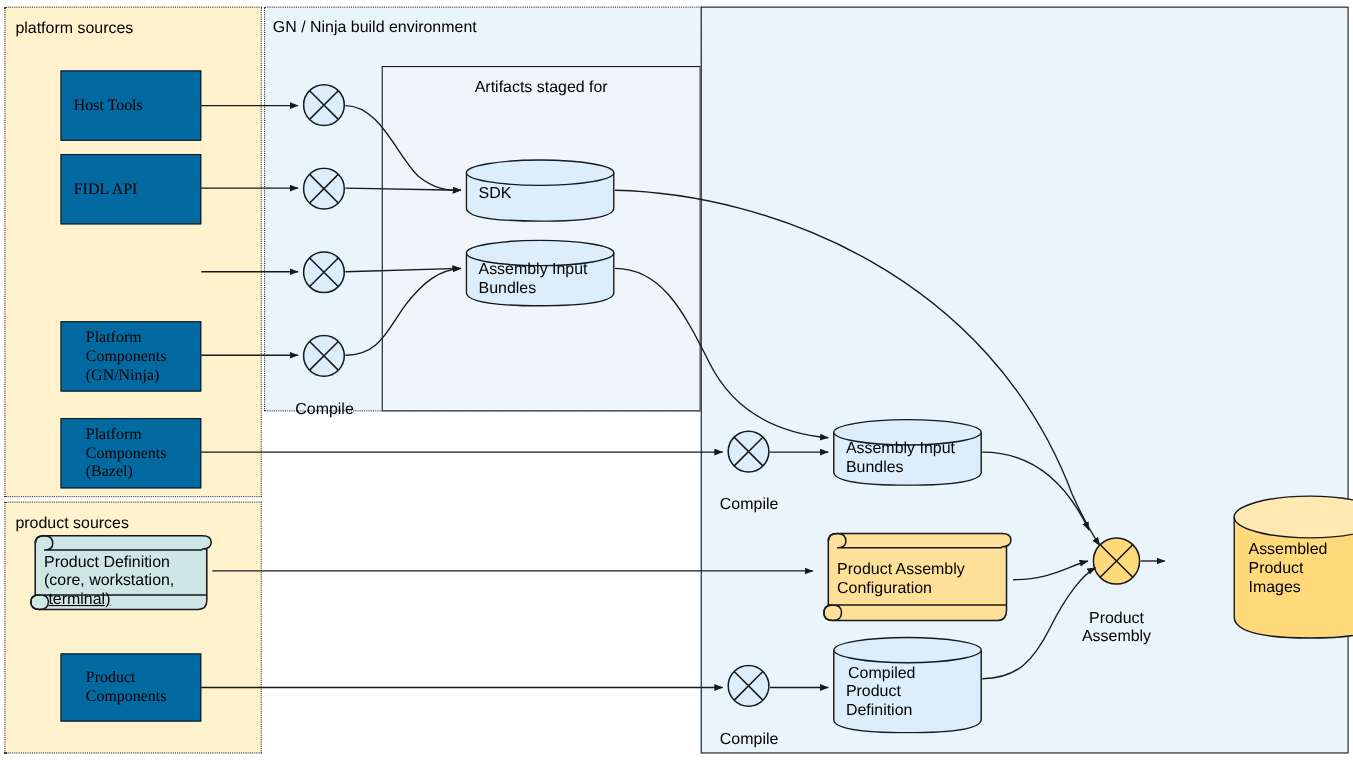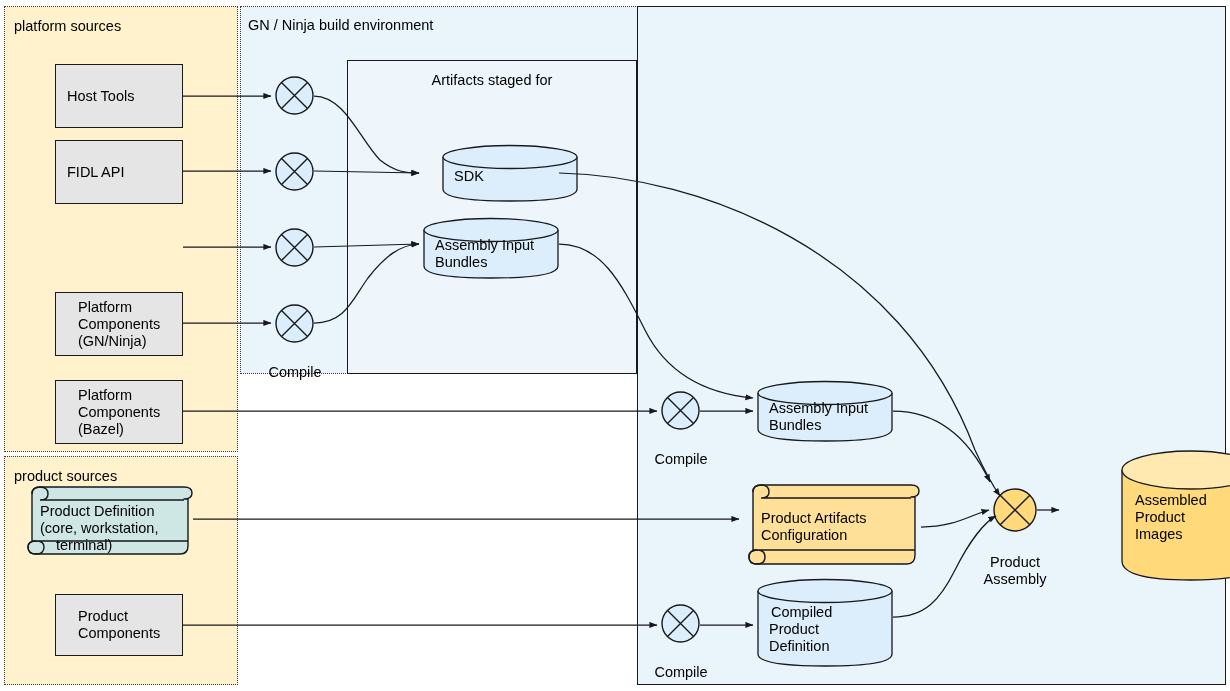--- a/index.html
+++ b/index.html
@@ -8,21 +8,21 @@
   #wires{position:absolute;left:0;top:0;width:1230px;height:691px;pointer-events:none;}
   .lbl{position:absolute;white-space:pre;color:#000;font-size:14.5px;line-height:17px;}
   .region-title{font-size:14.5px;color:#000;}
   .zone{position:absolute;box-sizing:border-box;}
   .zone-yellow{background:#fff2cc;border:1px dotted #3a3a3a;}
   .zone-blue-dotted{background:#eaf4fb;border:1px dotted #3a3a3a;}
   .zone-blue-solid{background:#eaf4fb;border:1px solid #16191d;}
   .zone-inner{background:#eef6fc;border:1px solid #16191d;}
   .nodebox{position:absolute;box-sizing:border-box;border:1px solid #16191d;display:flex;align-items:center;}
   .nodebox span{padding-left:11px;font-size:14.5px;line-height:17px;color:#000;}
-  .orange{background:#e5e5e5;}
+  .orange{background:#0369a1;font-family:Liberation Serif, serif;}
   .cyl{position:absolute;}
   .circ{position:absolute;}
   .caption{position:absolute;font-size:14.5px;line-height:17px;color:#000;text-align:center;margin-top:20px;}
   .doc-lbl{position:absolute;font-size:14.5px;line-height:17px;color:#000;}
   .center-t{position:absolute;text-align:center;font-size:14.5px;line-height:20px;color:#000;}
 </style>
 </head>
 <body>
 
 <div id="stage">
@@ -67,31 +67,31 @@
   </div>
 
   <div style="position:absolute;left:22px;top:484px;width:172px;height:74px;text-align:right;">
     <svg width="172" height="74" viewBox="0 0 172 74">
       <path d="M10,10 Q10,3 18,3 L162,3 Q170,3 170,9 Q170,15 162,15 L166,15 L166,62 Q166,70 158,70 L14,70 Q6,70 6,63 Q6,57 14,57 L10,57 Z" fill="#cfe7e4" stroke="#16191d" stroke-width="1.4" stroke-linejoin="round"></path>
       <path d="M10,10 Q10,3 18,3 Q26,3 26,10 Q26,16 18,16 L162,16" fill="none" stroke="#16191d" stroke-width="1.4"></path>
       <path d="M166,57 L14,57 Q6,57 6,63 Q6,70 14,70 Q22,70 22,63 Q22,57 14,57" fill="none" stroke="#16191d" stroke-width="1.4"></path>
     </svg>
     <div class="doc-lbl" style="left:18px;top:19px;">Product Definition</div>
     <div class="doc-lbl" style="left:18px;top:36px;">(core, workstation,</div>
-    <div class="doc-lbl" style="left:34px;top:53px;">terminal)</div>
+    <div class="doc-lbl" style="left:22px;top:53px;text-decoration:underline;">terminal)</div>
   </div>
 
   <div class="nodebox orange" style="left:55px;top:594px;width:128px;height:62px;">
     <span style="display:block;">
       <span style="display:block;">Product</span>
       <span style="display:block;">Components</span>
     </span>
   </div>
 
-  <div class="cyl" style="left:423px;top:144px;width:136px;height:58px;margin-left:19px;">
+  <div class="cyl" style="left:423px;top:144px;width:136px;height:58px;">
     <svg width="136" height="58" viewBox="0 0 136 58">
       <path d="M1,13 L1,45 Q1,57 68,57 Q135,57 135,45 L135,13" fill="#dceefb" stroke="#16191d" stroke-width="1.3"></path>
       <ellipse cx="68" cy="13" rx="67" ry="11.5" fill="#dceefb" stroke="#16191d" stroke-width="1.3"></ellipse>
     </svg>
     <div class="doc-lbl" style="left:12px;top:24px;">SDK</div>
   </div>
 
   <div class="cyl" style="left:423px;top:217px;width:136px;height:62px;">
     <svg width="136" height="62" viewBox="0 0 136 62">
       <path d="M1,13 L1,49 Q1,61 68,61 Q135,61 135,49 L135,13" fill="#dceefb" stroke="#16191d" stroke-width="1.3"></path>
@@ -109,21 +109,21 @@
     <div class="doc-lbl" style="left:12px;top:20px;">Assembly Input</div>
     <div class="doc-lbl" style="left:12px;top:37px;">Bundles</div>
   </div>
 
   <div style="position:absolute;left:743px;top:482px;width:178px;height:86px;">
     <svg width="178" height="86" viewBox="0 0 178 86">
       <path d="M10,10 Q10,3 18,3 L168,3 Q176,3 176,9 Q176,15 168,15 L172,15 L172,73 Q172,82 164,82 L14,82 Q6,82 6,75 Q6,68 14,68 L10,68 Z" fill="#ffe099" stroke="#16191d" stroke-width="1.4" stroke-linejoin="round"></path>
       <path d="M10,10 Q10,3 18,3 Q26,3 26,10 Q26,16 18,16 L168,16" fill="none" stroke="#16191d" stroke-width="1.4"></path>
       <path d="M172,68 L14,68 Q6,68 6,75 Q6,82 14,82 Q22,82 22,75 Q22,68 14,68" fill="none" stroke="#16191d" stroke-width="1.4"></path>
     </svg>
-    <div class="doc-lbl" style="left:18px;top:28px;">Product Artifacts</div>
+    <div class="doc-lbl" style="left:18px;top:28px;">Product Assembly</div>
     <div class="doc-lbl" style="left:18px;top:45px;">Configuration</div>
   </div>
 
   <div class="cyl" style="left:757px;top:578px;width:136px;height:89px;">
     <svg width="136" height="89" viewBox="0 0 136 89">
       <path d="M1,13 L1,76 Q1,88 68,88 Q135,88 135,76 L135,13" fill="#dceefb" stroke="#16191d" stroke-width="1.3"></path>
       <ellipse cx="68" cy="13" rx="67" ry="11.5" fill="#dceefb" stroke="#16191d" stroke-width="1.3"></ellipse>
     </svg>
     <div class="doc-lbl" style="left:14px;top:26px;">Compiled</div>
     <div class="doc-lbl" style="left:12px;top:43px;">Product</div>

